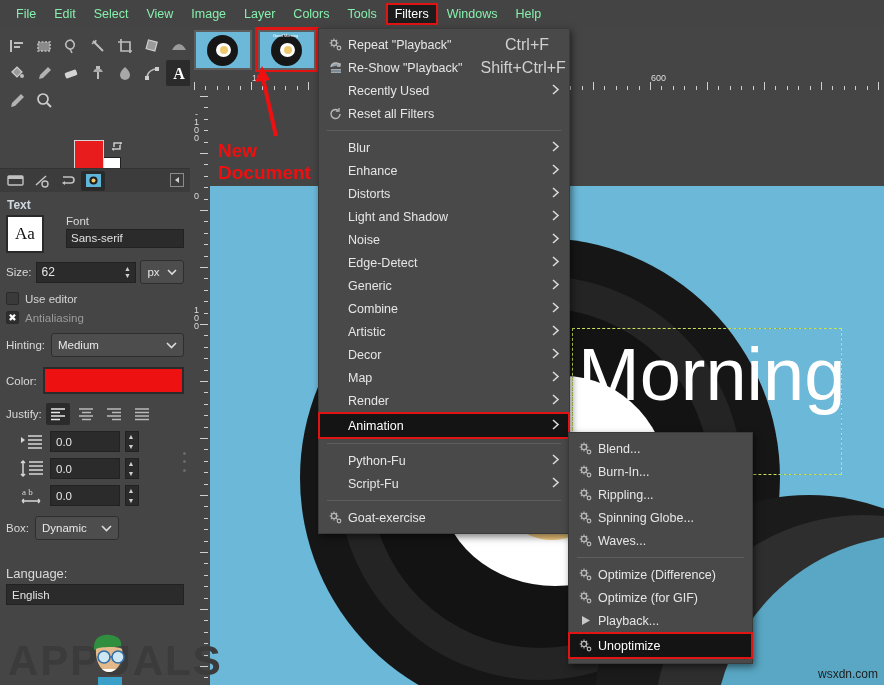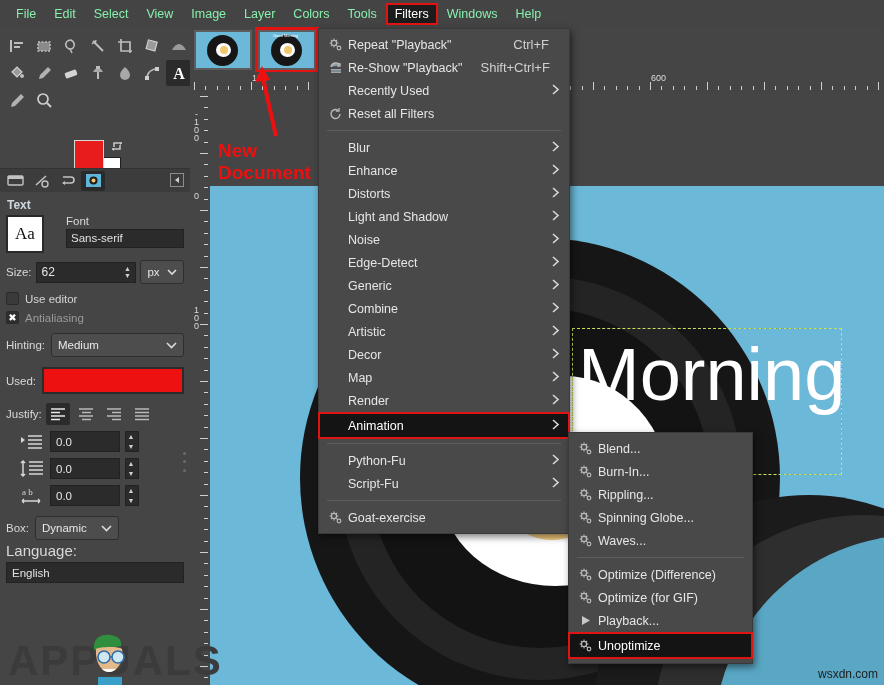--- a/index.html
+++ b/index.html
@@ -136,21 +136,21 @@
   .num-row { display: flex; align-items: center; gap: 5px; margin-top: 6px; padding-left: 12px; }
   .num-icon { width: 27px; height: 20px; display: flex; align-items: center; justify-content: center; }
   .num-field {
     width: 70px; height: 21px; background: #2b2b2b; border: 1px solid #222;
     display: flex; align-items: center;
   }
 
   .box-row { display: flex; align-items: center; gap: 6px; margin-top: 10px; }
   .box-lbl { color: #d8d8d8; font-size: 11.5px; }
 
-  .lang-lbl { color: #d8d8d8; font-size: 15px; margin-top: 2px; }
+  .lang-lbl { color: #d8d8d8; font-size: 13px; margin-top: 26px; }
   .lang-input {
     margin-top: 3px; width: 100%; height: 21px; background: #2b2b2b;
     border: 1px solid #222; color: #e2e2e2; font-size: 11.5px;
     padding: 0 5px; display: flex; align-items: center;
   }
   .dock-grip {
     position: absolute; right: 2px; top: 280px; width: 5px; height: 26px;
     display: flex; flex-direction: column; justify-content: space-around;
   }
   .dock-grip i { display: block; width: 3px; height: 3px; background: #6a6a6a; border-radius: 50%; }
@@ -269,21 +269,21 @@
     position: absolute; background: #494949; border: 1px solid #3a3a3a;
     box-shadow: 2px 3px 7px rgba(0,0,0,.5); z-index: 50; padding: 4px 0;
   }
   #filters-menu { left: 318px; top: 28px; width: 252px; }
   .m-item {
     display: flex; align-items: center; height: 23px; padding: 0 8px 0 6px;
     color: #e6e6e6; font-size: 12.5px; position: relative; white-space: nowrap;
   }
   .m-item .ic { width: 21px; flex: none; display: flex; align-items: center; justify-content: center; }
   .m-item .lbl { flex: 1; padding-left: 2px; }
-  .m-item .accel { color: #d0d0d0; font-size: 13px; padding-left: 18px; }
+  .m-item .accel { color: #d0d0d0; font-size: 16px; padding-left: 18px; }
   .m-item .arr { width: 12px; text-align: center; color: #d8d8d8; font-size: 12px; }
   .m-item.hl-red {
     background: #141414; outline: 2px solid #e11414; outline-offset: -1px;
     color: #ffffff; height: 25px; margin: 1px 0;
   }
   .m-sep { height: 1px; background: #5e5e5e; margin: 5px 8px; }
 
   #animation-menu { left: 568px; top: 432px; width: 185px; }
 
   .gearicon { width: 13px; height: 13px; }
@@ -498,21 +498,21 @@
         <div class="hint-lbl">Hinting:</div>
         <div class="combo" style="flex:1;">
           <span>Medium</span>
           <svg width="11" height="8">
               <path d="M1 2l4.5 4.5L10 2" stroke="#dcdcdc" stroke-width="1.6" fill="none"></path>
             </svg>
         </div>
       </div>
 
       <div class="color-row">
-        <div class="color-lbl">Used:</div>
+        <div class="color-lbl">Color:</div>
         <div class="color-btn"></div>
       </div>
 
       <div class="justify-row">
         <div class="just-lbl">Justify:</div>
         <div class="just-btn sel">
           <svg width="16" height="14">
               <path d="M1 2h14M1 5.5h9M1 9h14M1 12.5h9" stroke="#e8e8e8" stroke-width="1.7"></path>
             </svg>
         </div>

